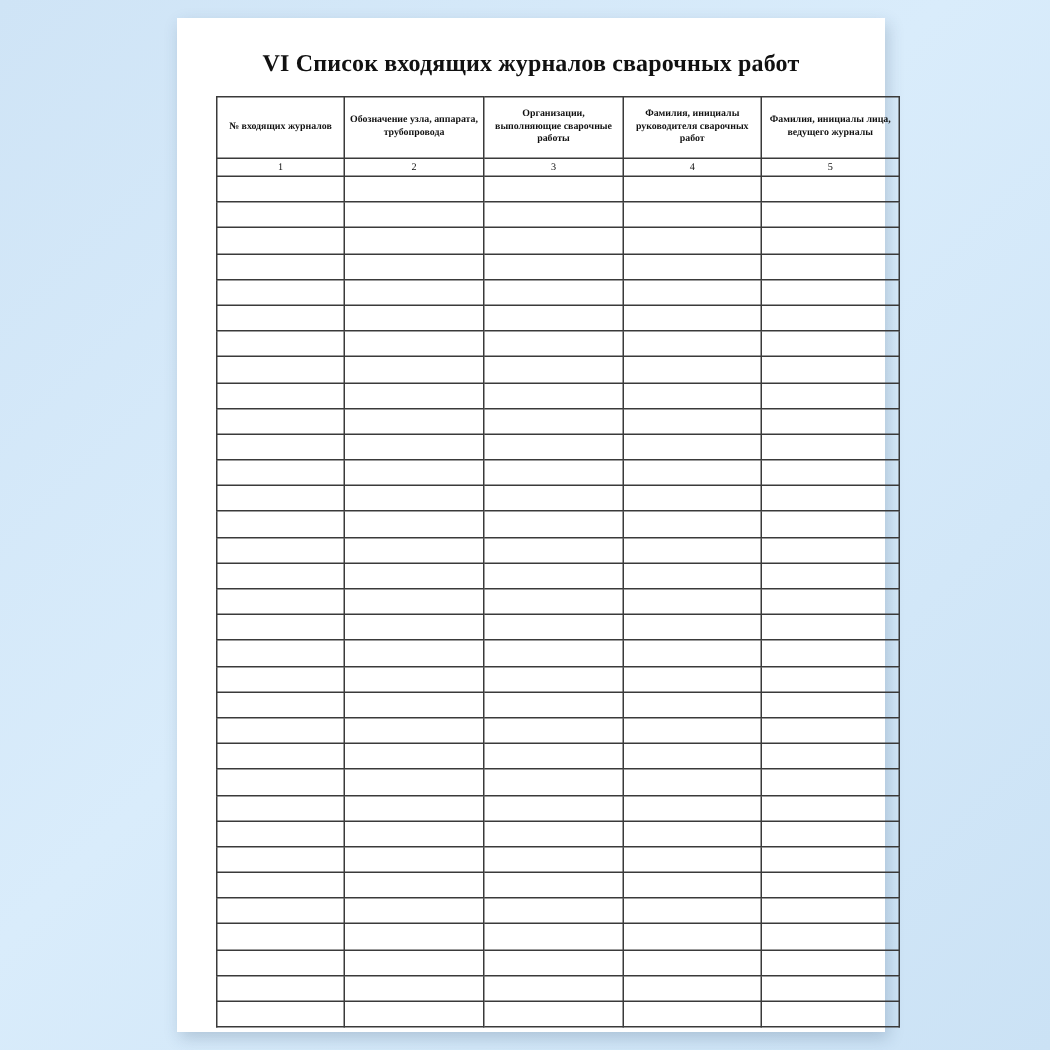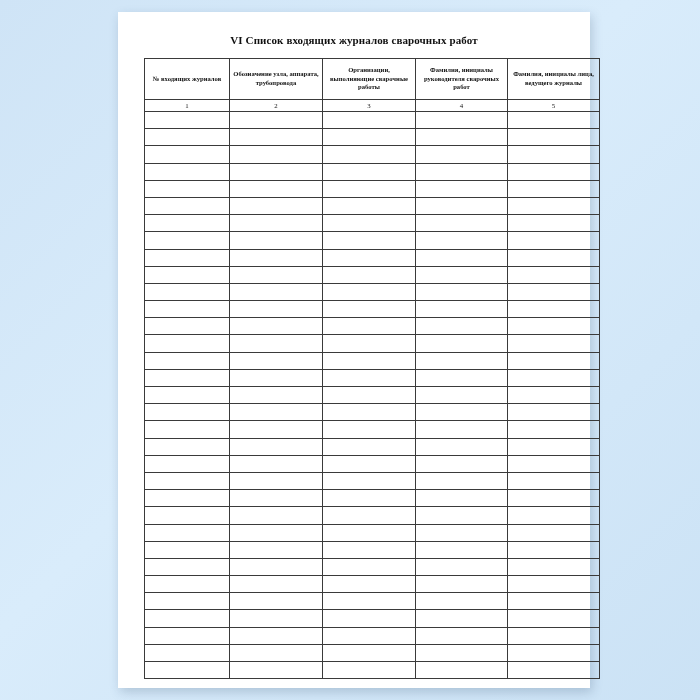--- a/index.html
+++ b/index.html
@@ -29,21 +29,21 @@
     box-shadow: 2px 4px 10px rgba(40, 70, 100, 0.22);
   }
   #page-inner {
     position: absolute;
     left: 26px;
     top: 22px;
     right: 26px;
   }
   .doc-title {
     text-align: center;
-    font-size: 11px;
+    font-size: 16px;
     font-weight: bold;
     color: #111;
     margin: 0 0 12px 0;
     letter-spacing: 0.1px;
   }
   table.reg {
     border-collapse: collapse;
     width: 420px;
     margin: 0 auto;
     table-layout: fixed;

